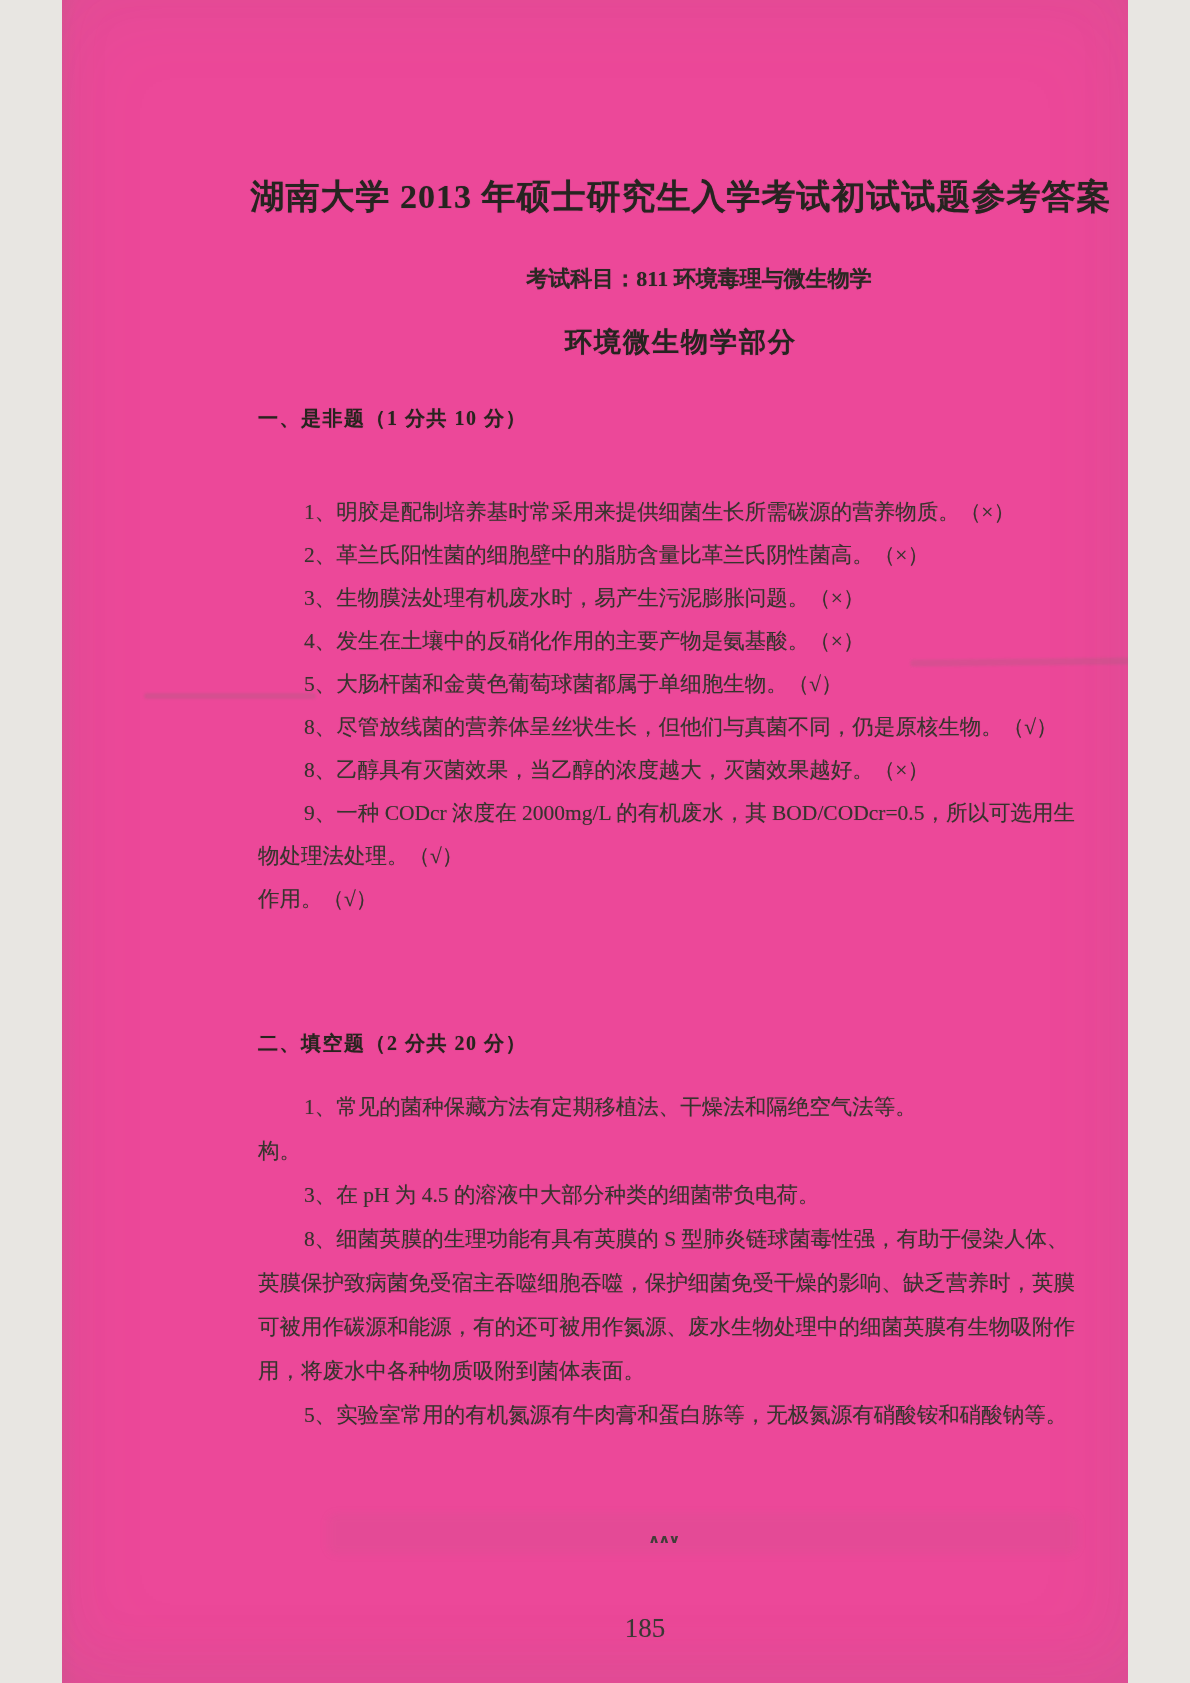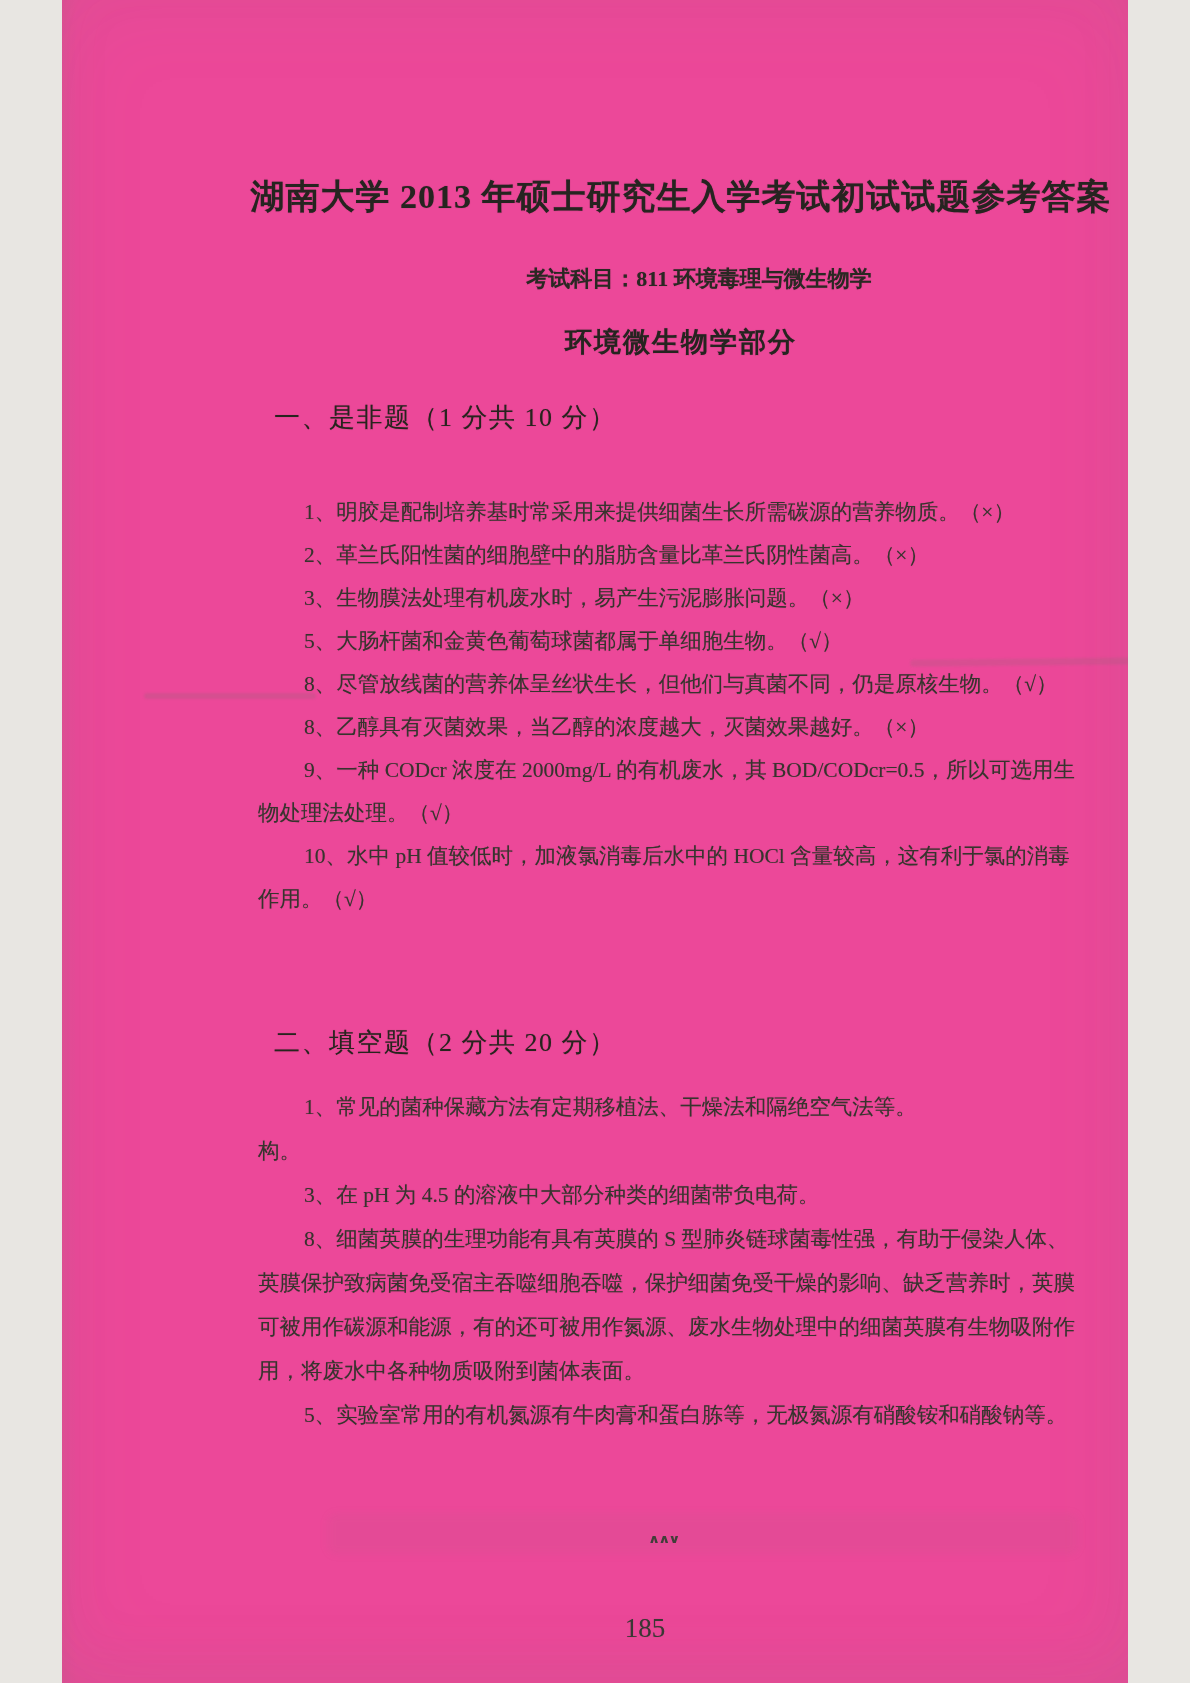--- a/index.html
+++ b/index.html
@@ -37,21 +37,21 @@
     text-shadow:0 0 1px rgba(42,40,35,0.4);
   }
   .part-title{
     top:320px;left:0;width:1190px;text-align:center;
     font-size:27px;font-weight:700;line-height:44px;letter-spacing:2px;
     color:#262420;transform:translateX(24px);
     text-shadow:0 0 1px rgba(38,36,32,0.45);
   }
 
   .section-heading{
-    left:212px;font-size:26px;font-weight:400;line-height:42px;letter-spacing:1.5px;
+    left:196px;font-size:20px;font-weight:700;line-height:42px;letter-spacing:1.5px;
     color:#27241e;text-shadow:0 0 1px rgba(39,36,30,0.4);
   }
   #heading-true-false{top:397px;}
   #heading-fill-blank{top:1022px;}
 
   .lines{position:absolute;left:196px;width:900px;}
   #s1-lines{top:491px;}
   #s2-lines{top:1085px;}
   #s1-lines .line{height:43px;line-height:43px;}
   #s2-lines .line{height:44px;line-height:44px;}
@@ -92,26 +92,26 @@
   <div class="abs doc-title">湖南大学 2013 年硕士研究生入学考试初试试题参考答案</div>
   <div class="abs subject-line">考试科目：811 环境毒理与微生物学</div>
   <div class="abs part-title">环境微生物学部分</div>
 
   <div class="abs section-heading" id="heading-true-false">一、是非题（1 分共 10 分）</div>
 
   <div class="lines" id="s1-lines">
     <div class="line first">1、明胶是配制培养基时常采用来提供细菌生长所需碳源的营养物质。（×）</div>
     <div class="line first">2、革兰氏阳性菌的细胞壁中的脂肪含量比革兰氏阴性菌高。（×）</div>
     <div class="line first">3、生物膜法处理有机废水时，易产生污泥膨胀问题。（×）</div>
+    <div class="line first">4、发生在土壤中的反硝化作用的主要产物是氨基酸。（×）</div>
     <div class="line first">5、大肠杆菌和金黄色葡萄球菌都属于单细胞生物。（√）</div>
     <div class="line first">8、尽管放线菌的营养体呈丝状生长，但他们与真菌不同，仍是原核生物。（√）</div>
     <div class="line first">8、乙醇具有灭菌效果，当乙醇的浓度越大，灭菌效果越好。（×）</div>
     <div class="line first">9、一种 CODcr 浓度在 2000mg/L 的有机废水，其 BOD/CODcr=0.5，所以可选用生</div>
     <div class="line cont">物处理法处理。（√）</div>
-    <div class="line first">10、水中 pH 值较低时，加液氯消毒后水中的 HOCl 含量较高，这有利于氯的消毒</div>
     <div class="line cont">作用。（√）</div>
   </div>
 
   <div class="abs section-heading" id="heading-fill-blank">二、填空题（2 分共 20 分）</div>
 
   <div class="lines" id="s2-lines">
     <div class="line first">1、常见的菌种保藏方法有定期移植法、干燥法和隔绝空气法等。</div>
     <div class="line cont">构。</div>
     <div class="line first">3、在 pH 为 4.5 的溶液中大部分种类的细菌带负电荷。</div>
     <div class="line first">8、细菌英膜的生理功能有具有英膜的 S 型肺炎链球菌毒性强，有助于侵染人体、</div>

